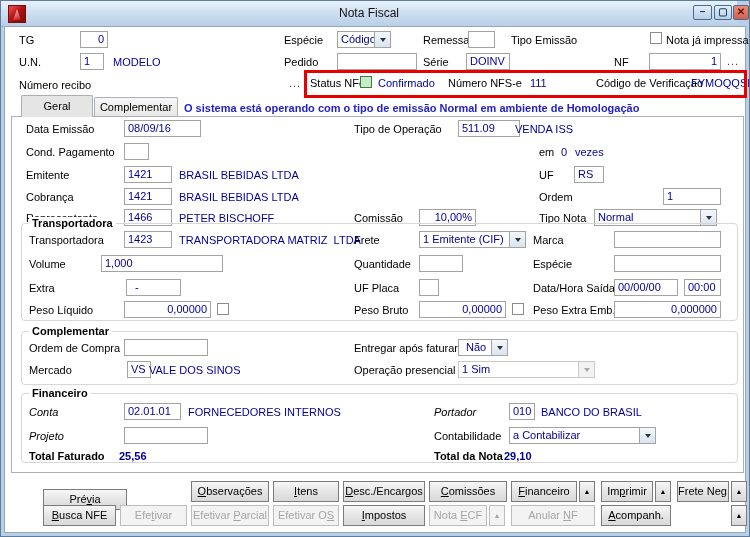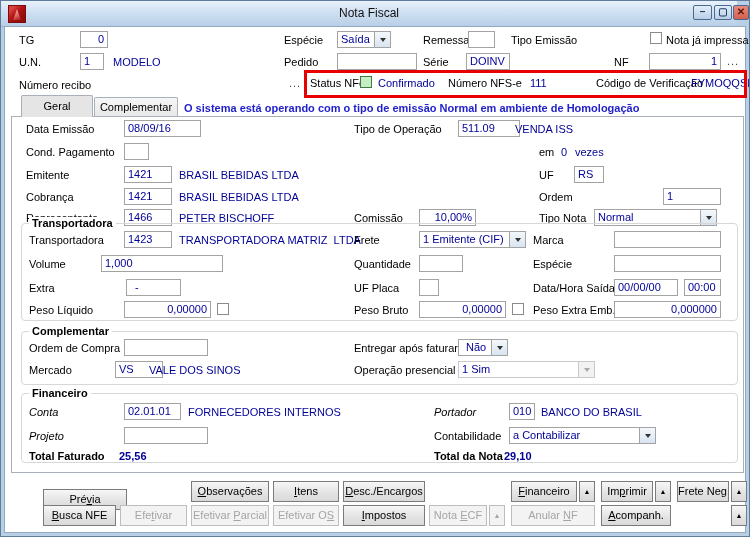--- a/index.html
+++ b/index.html
@@ -75,21 +75,21 @@
   <div class="lbl" style="left:18px;top:33px;">TG</div>
   <div class="fld r" style="left:79px;top:30px;width:28px;">0</div>
   <div class="lbl" style="left:18px;top:55px;">U.N.</div>
   <div class="fld" style="left:79px;top:52px;width:24px;">1</div>
   <div class="desc" style="left:112px;top:55px;">MODELO</div>
   <div class="lbl" style="left:18px;top:78px;">Número recibo</div>
   <div class="more" style="left:288px;top:76px;">...</div>
 
   <div class="lbl" style="left:283px;top:33px;">Espécie</div>
   <div class="fld cmb" style="left:336px;top:30px;width:54px;">
-    <span class="v">Saída</span>
+    <span class="v">Código</span>
     <span class="car">
         <i></i>
       </span>
   </div>
   <div class="lbl" style="left:422px;top:33px;">Remessa</div>
   <div class="fld" style="left:467px;top:30px;width:27px;"></div>
   <div class="lbl" style="left:510px;top:33px;">Tipo Emissão</div>
   <div class="chk" style="left:649px;top:31px;"></div>
   <div class="lbl" style="left:665px;top:33px;">Nota já impressa</div>
 
@@ -199,21 +199,21 @@
   <div class="fld" style="left:123px;top:338px;width:84px;"></div>
   <div class="lbl" style="left:353px;top:341px;">Entregar após faturar</div>
   <div class="fld cmb" style="left:457px;top:338px;width:50px;">
     <span class="v" style="padding-left:7px;">Não</span>
     <span class="car">
         <i></i>
       </span>
   </div>
 
   <div class="lbl" style="left:28px;top:363px;">Mercado</div>
-  <div class="fld" style="left:114px;top:360px;width:48px;">VS</div>
+  <div class="fld" style="left:126px;top:360px;width:24px;">VS</div>
   <div class="desc" style="left:148px;top:363px;">VALE DOS SINOS</div>
   <div class="lbl" style="left:353px;top:363px;">Operação presencial</div>
   <div class="fld cmb dis" style="left:457px;top:360px;width:137px;">
     <span class="v">1 Sim</span>
     <span class="car">
         <i></i>
       </span>
   </div>
 
   <div class="grp" style="left:20px;top:392px;width:717px;height:70px;"></div>
@@ -238,20 +238,21 @@
 
   <div class="lbl b" style="left:28px;top:449px;">Total Faturado</div>
   <div class="desc b" style="left:118px;top:449px;">25,56</div>
   <div class="lbl b" style="left:433px;top:449px;">Total da Nota</div>
   <div class="desc b" style="left:503px;top:449px;">29,10</div>
 
   <div class="btn" style="left:42px;top:480px;width:84px;margin-top:8px;">Pré<u>v</u>ia</div>
   <div class="btn" style="left:190px;top:480px;width:78px;"><u>O</u>bservações</div>
   <div class="btn" style="left:272px;top:480px;width:66px;"><u>I</u>tens</div>
   <div class="btn" style="left:342px;top:480px;width:82px;"><u>D</u>esc./Encargos</div>
+  <div class="btn" style="left:428px;top:480px;width:78px;"><u>C</u>omissões</div>
   <div class="btn" style="left:510px;top:480px;width:66px;"><u>F</u>inanceiro</div>
   <div class="btn arr" style="left:578px;top:480px;width:16px;">▲</div>
   <div class="btn" style="left:600px;top:480px;width:52px;">Im<u>p</u>rimir</div>
   <div class="btn arr" style="left:654px;top:480px;width:16px;">▲</div>
   <div class="btn" style="left:676px;top:480px;width:52px;">Frete Neg.</div>
   <div class="btn arr" style="left:730px;top:480px;width:16px;">▲</div>
 
   <div class="btn" style="left:42px;top:504px;width:73px;"><u>B</u>usca NFE</div>
   <div class="btn dis" style="left:119px;top:504px;width:67px;">Efe<u>t</u>ivar</div>
   <div class="btn dis" style="left:190px;top:504px;width:78px;">Efetivar <u>P</u>arcial</div>

